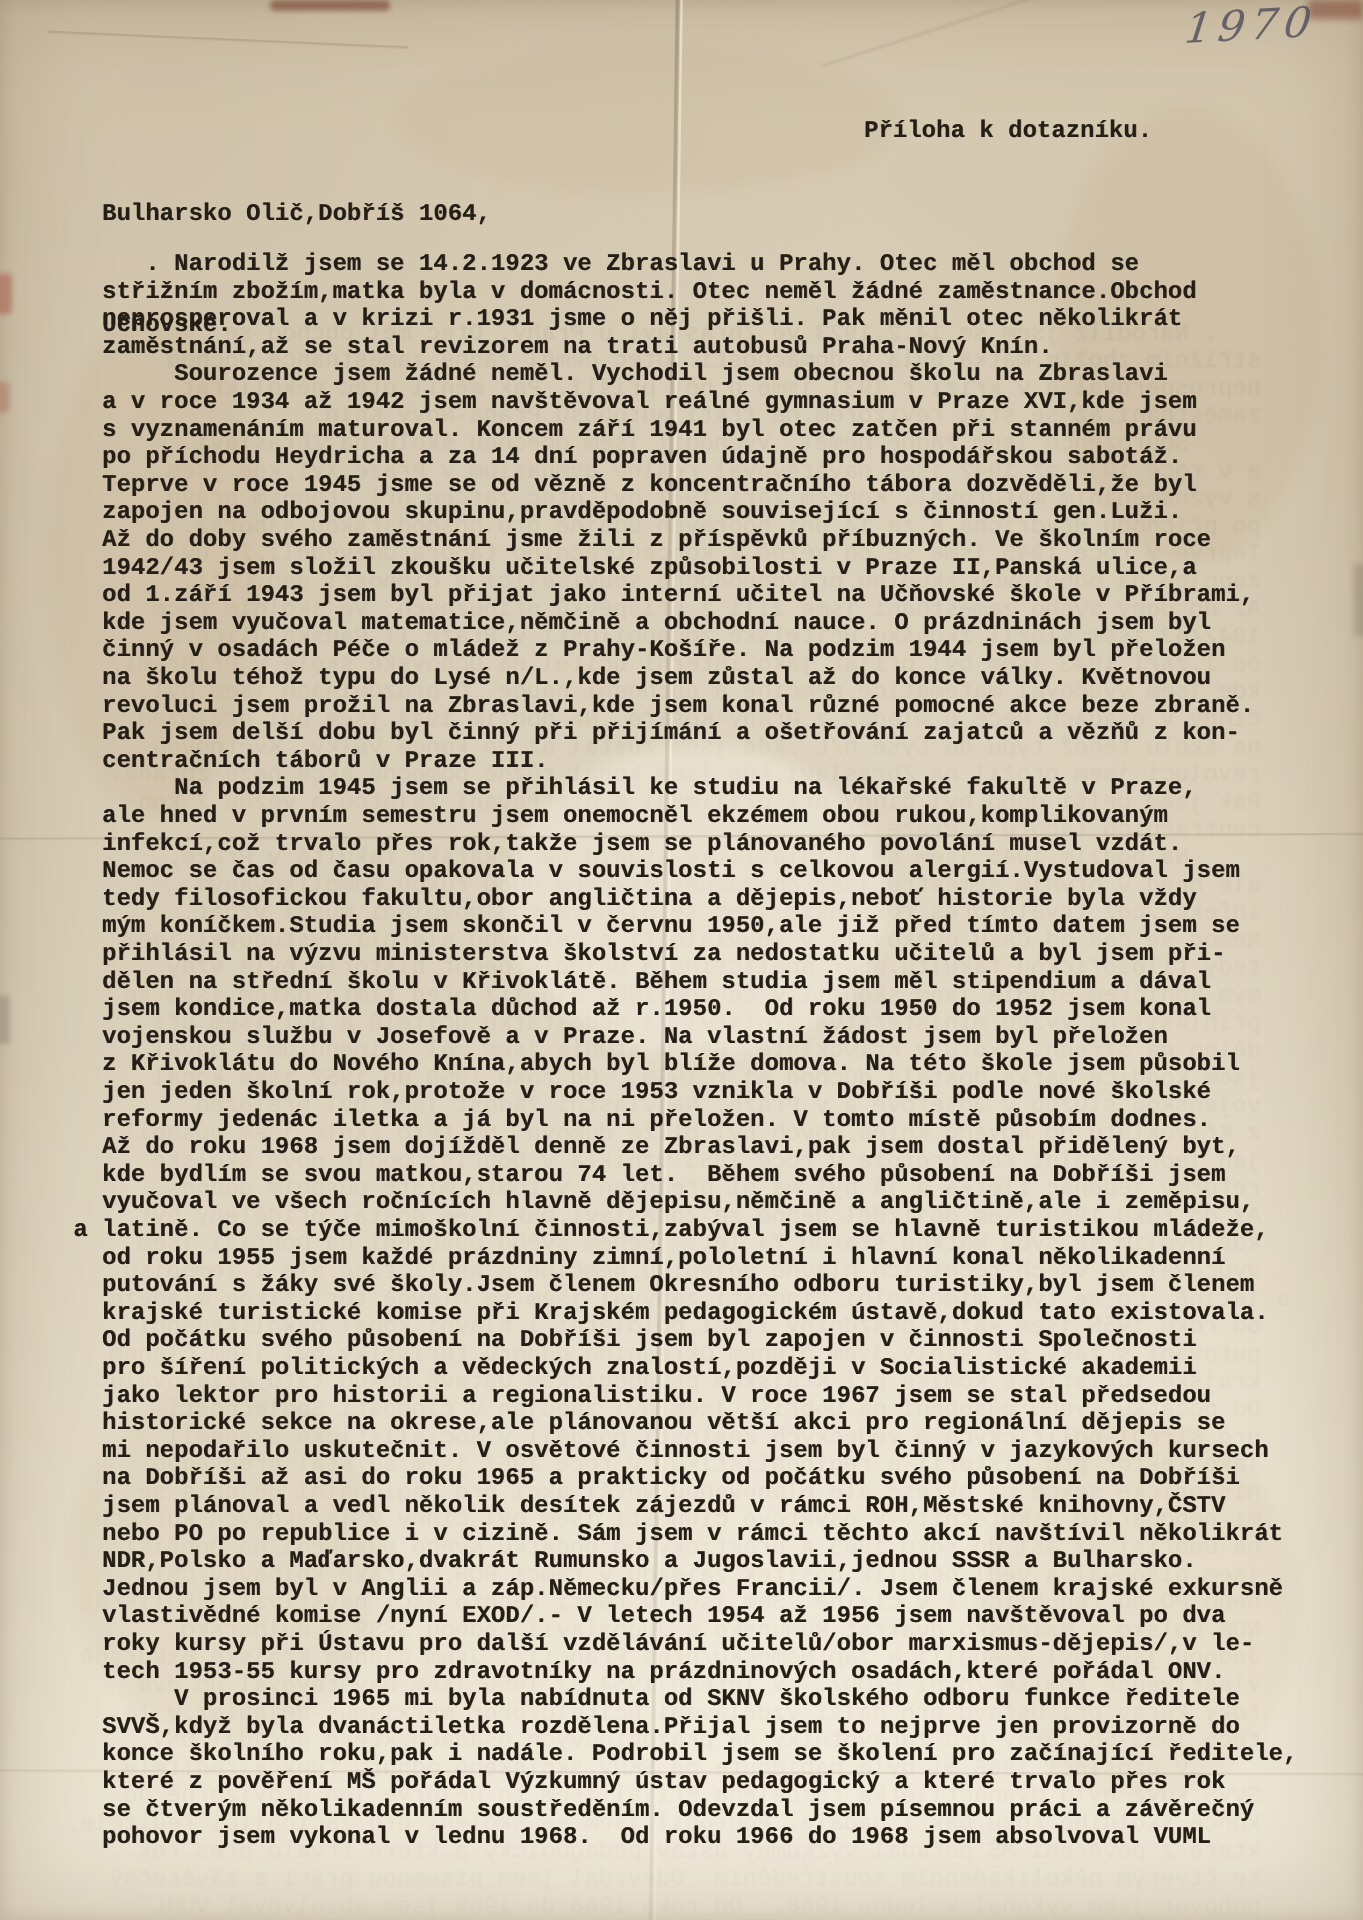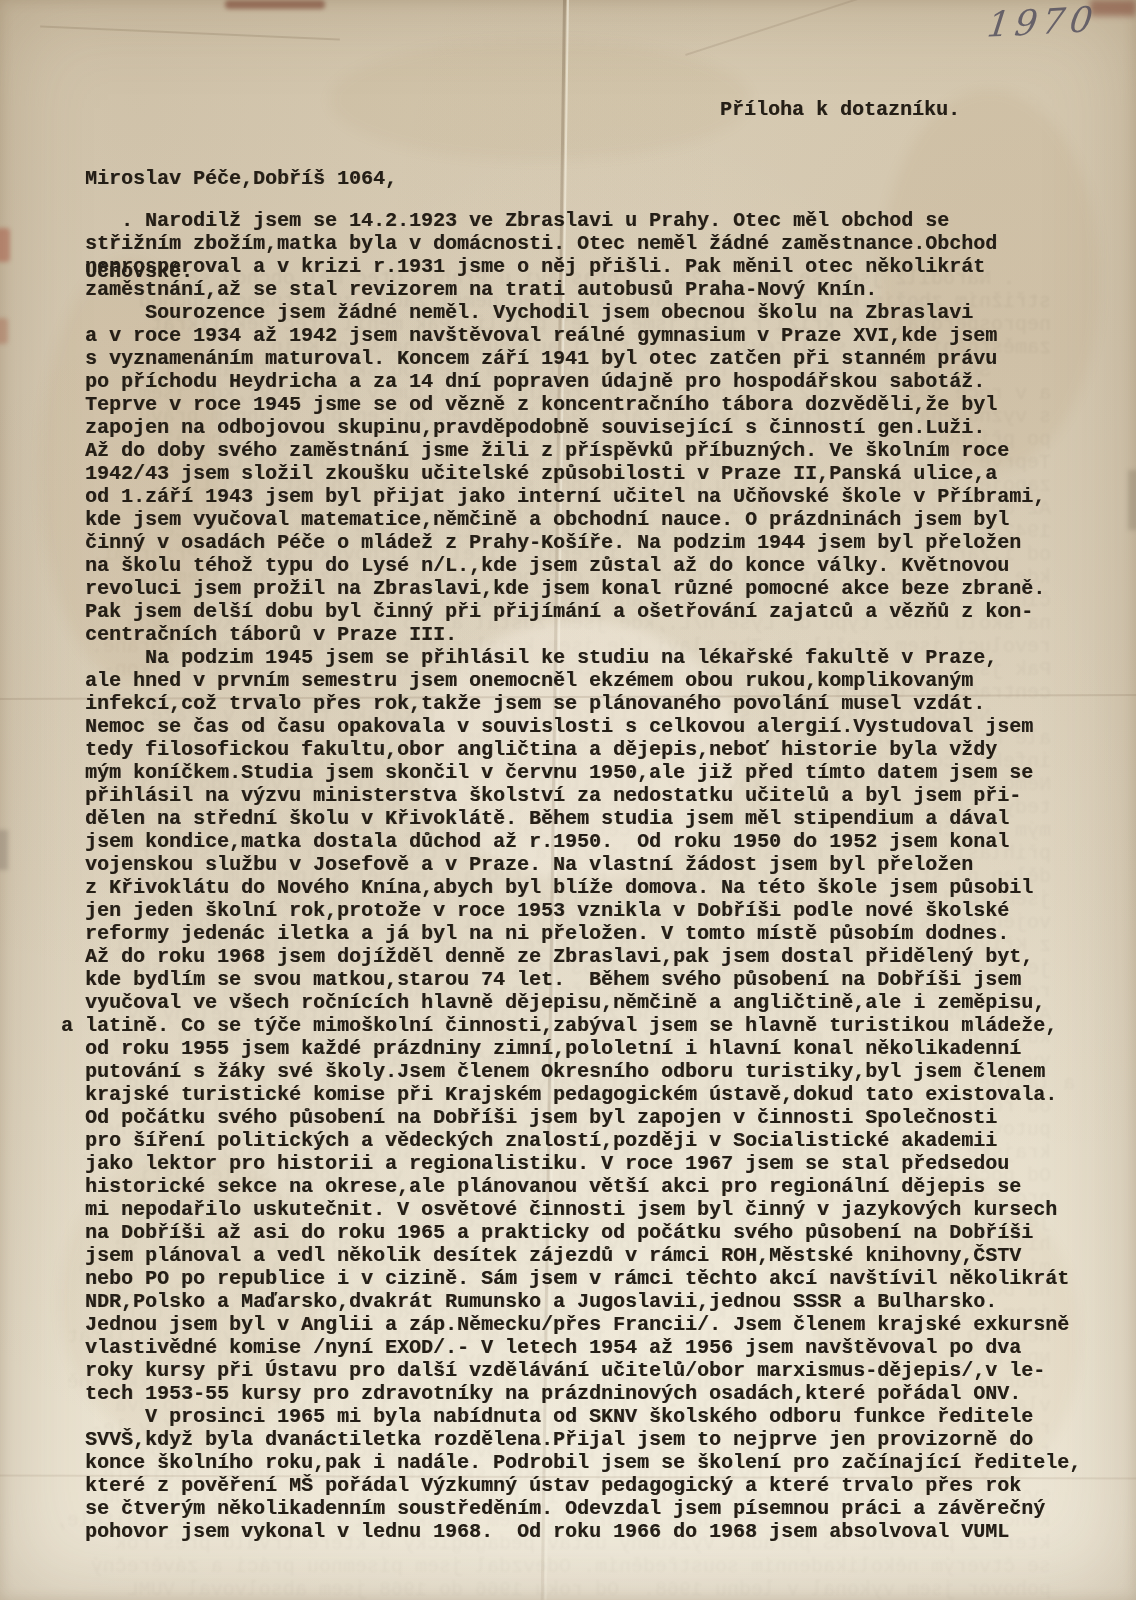--- a/index.html
+++ b/index.html
@@ -159,21 +159,21 @@
   <div class="tex edge-top-1"></div>
   <div class="tex edge-top-2"></div>
   <div class="tex edge-left-1"></div>
   <div class="tex edge-left-2"></div>
   <div class="tex edge-left-3"></div>
   <div class="tex edge-right-1"></div>
 
   <div class="hand">1970</div>
 
   <div class="hdr-left ink">
-    <div>Miroslav Péče,Dobříš 1064,</div>
+    <div>Bulharsko Olič,Dobříš 1064,</div>
     <div>Učňovské.</div>
   </div>
   <div class="hdr-right ink">Příloha k dotazníku.</div>
 
   <div class="doc-body ink">
       <div class="tl">     . Narodilž jsem se 14.2.1923 ve Zbraslavi u Prahy. Otec měl obchod se</div>
       <div class="tl">  střižním zbožím,matka byla v domácnosti. Otec neměl žádné zaměstnance.Obchod</div>
       <div class="tl">  neprosperoval a v krizi r.1931 jsme o něj přišli. Pak měnil otec několikrát</div>
       <div class="tl">  zaměstnání,až se stal revizorem na trati autobusů Praha-Nový Knín.</div>
       <div class="tl">       Sourozence jsem žádné neměl. Vychodil jsem obecnou školu na Zbraslavi</div>

